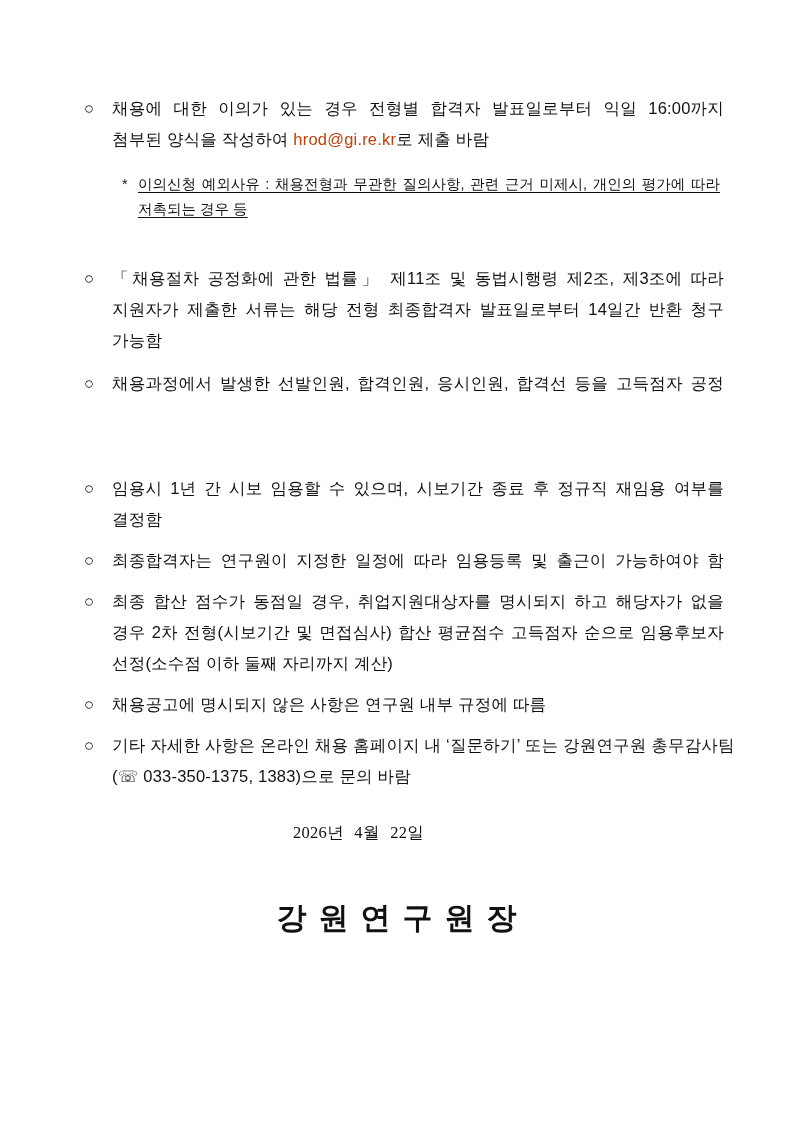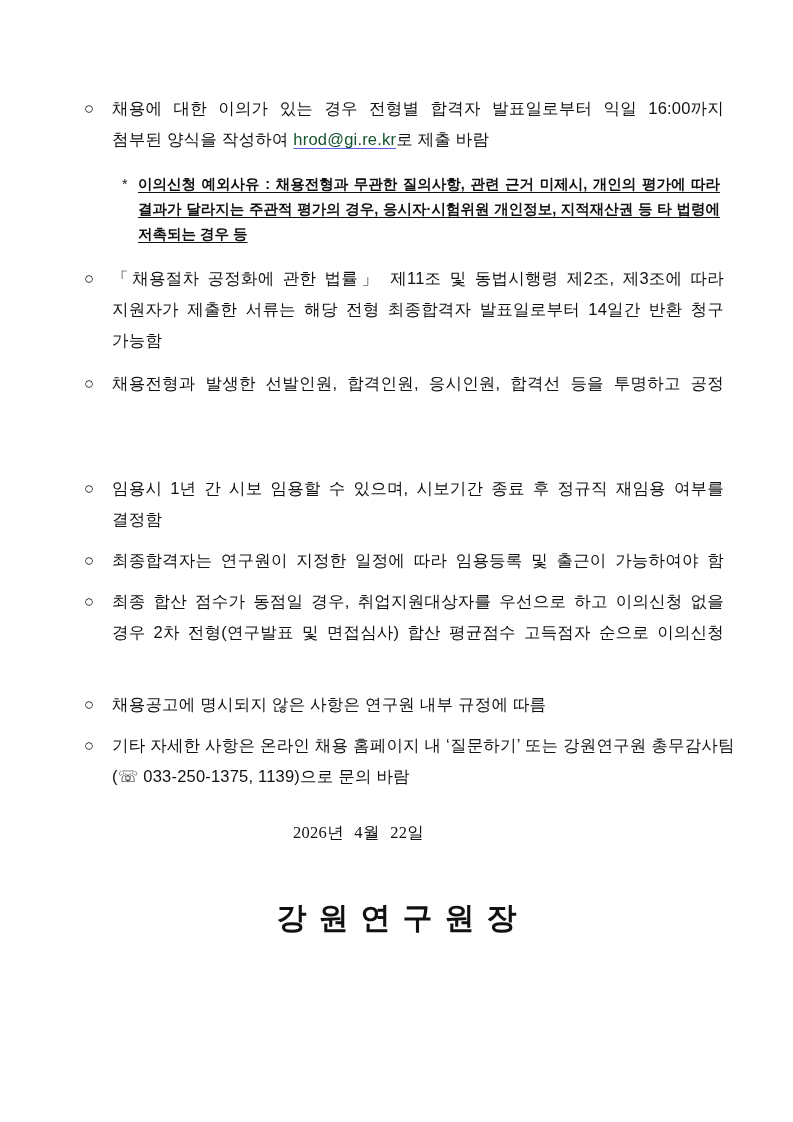--- a/index.html
+++ b/index.html
@@ -44,22 +44,21 @@
     .line {
       display: block;
       white-space: nowrap;
       text-align-last: justify;
       text-align: justify;
     }
     .line.last {
       text-align-last: left;
     }
     .email {
-      color: #14532d;
-      text-decoration: underline;
+      color: #c2410c;
       text-decoration-color: #5a5ae0;
       text-underline-offset: 3px;
     }
     .note {
       position: absolute;
       left: 122px;
       width: 598px;
       font-size: 14.5px;
       line-height: 25px;
     }
@@ -67,21 +66,20 @@
       position: absolute;
       left: 0;
       top: 0;
     }
     .note .lines {
       margin-left: 16px;
     }
     .note .line span {
       text-decoration: underline;
       text-underline-offset: 3px;
-      font-weight: bold;
     }
     .date {
       position: absolute;
       left: 0;
       width: 717px;
       top: 822px;
       text-align: center;
       font-family: "Liberation Serif", "DejaVu Serif", serif;
       font-size: 16.5px;
       letter-spacing: 0.3px;
@@ -111,38 +109,37 @@
     <div class="lines">
       <span class="line">채용에 대한 이의가 있는 경우 전형별 합격자 발표일로부터 익일 16:00까지</span>
       <span class="line last"><span>첨부된 양식을 작성하여 </span><a class="email">hrod@gi.re.kr</a><span>로 제출 바람</span></span>
     </div>
   </div>
 
   <div class="note" style="top:172px;">
     <span class="star">*</span>
     <div class="lines">
       <span class="line"><span>이의신청 예외사유 : 채용전형과 무관한 질의사항, 관련 근거 미제시, 개인의 평가에 따라</span></span>
-      <span class="line"><span>결과가 달라지는 주관적 평가의 경우, 응시자·시험위원 개인정보, 지적재산권 등 타 법령에</span></span>
       <span class="line last"><span>저촉되는 경우 등</span></span>
     </div>
   </div>
 
   <div class="item" style="top:263px;">
     <span class="bullet">○</span>
     <div class="lines">
       <span class="line">「채용절차 공정화에 관한 법률」 제11조 및 동법시행령 제2조, 제3조에 따라</span>
       <span class="line">지원자가 제출한 서류는 해당 전형 최종합격자 발표일로부터 14일간 반환 청구</span>
       <span class="line last">가능함</span>
     </div>
   </div>
 
   <div class="item" style="top:368px;">
     <span class="bullet">○</span>
     <div class="lines">
-      <span class="line">채용전형과 발생한 선발인원, 합격인원, 응시인원, 합격선 등을 투명하고 공정</span>
+      <span class="line">채용과정에서 발생한 선발인원, 합격인원, 응시인원, 합격선 등을 고득점자 공정</span>
     </div>
   </div>
 
   <div class="item" style="top:473px;">
     <span class="bullet">○</span>
     <div class="lines">
       <span class="line">임용시 1년 간 시보 임용할 수 있으며, 시보기간 종료 후 정규직 재임용 여부를</span>
       <span class="line last">결정함</span>
     </div>
   </div>
@@ -150,37 +147,38 @@
   <div class="item" style="top:545px;">
     <span class="bullet">○</span>
     <div class="lines">
       <span class="line">최종합격자는 연구원이 지정한 일정에 따라 임용등록 및 출근이 가능하여야 함</span>
     </div>
   </div>
 
   <div class="item" style="top:586px;">
     <span class="bullet">○</span>
     <div class="lines">
-      <span class="line">최종 합산 점수가 동점일 경우, 취업지원대상자를 우선으로 하고 이의신청 없을</span>
-      <span class="line">경우 2차 전형(연구발표 및 면접심사) 합산 평균점수 고득점자 순으로 이의신청</span>
+      <span class="line">최종 합산 점수가 동점일 경우, 취업지원대상자를 명시되지 하고 해당자가 없을</span>
+      <span class="line">경우 2차 전형(시보기간 및 면접심사) 합산 평균점수 고득점자 순으로 임용후보자</span>
+      <span class="line last">선정(소수점 이하 둘째 자리까지 계산)</span>
     </div>
   </div>
 
   <div class="item" style="top:689px;">
     <span class="bullet">○</span>
     <div class="lines">
       <span class="line last">채용공고에 명시되지 않은 사항은 연구원 내부 규정에 따름</span>
     </div>
   </div>
 
   <div class="item" style="top:730px;">
     <span class="bullet">○</span>
     <div class="lines">
       <span class="line">기타 자세한 사항은 온라인 채용 홈페이지 내 ‘질문하기’ 또는 강원연구원 총무감사팀</span>
-      <span class="line last">(☏ 033-250-1375, 1139)으로 문의 바람</span>
+      <span class="line last">(☏ 033-350-1375, 1383)으로 문의 바람</span>
     </div>
   </div>
 
   <div class="date">2026년  4월  22일</div>
 
   <div class="signer">강원연구원장</div>
 
 </div>
 
 </body></html>

